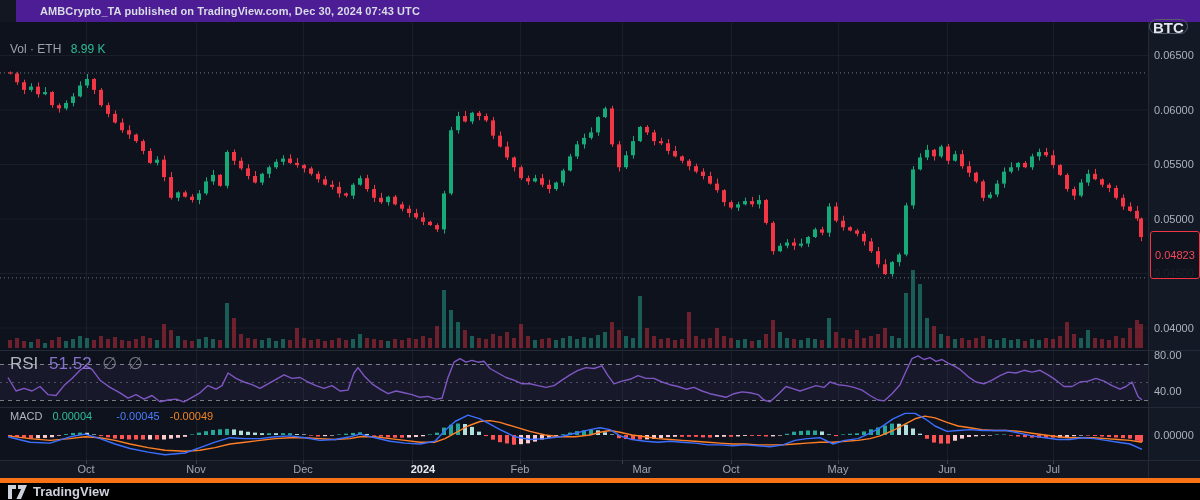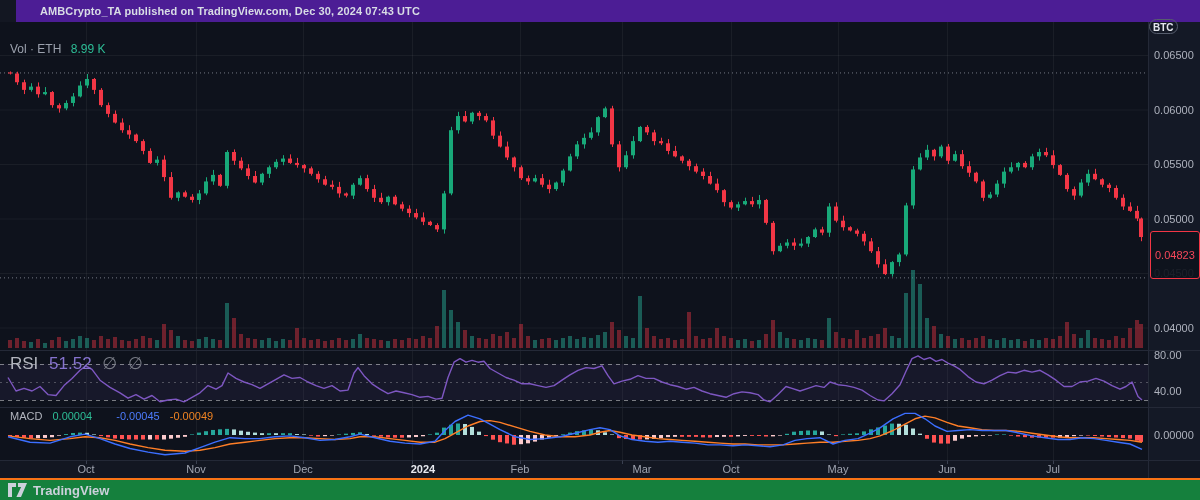--- a/index.html
+++ b/index.html
@@ -10,37 +10,37 @@
   .pane-bg{position:absolute;left:0;top:22px;width:1148px;height:438px;background:#0e121c;}
   .axis-bg{position:absolute;left:1148px;top:22px;width:52px;height:438px;background:#141926;}
   svg.cv{position:absolute;left:0;top:0;}
   .hline1{position:absolute;left:10px;top:26px;font-size:12px;color:#d6dae2;white-space:nowrap;}
   .hline1 .lbl{color:#787b86;margin-left:8px;}
   .hline1 .val{color:#2dbd96;}
   .hline1 .chg{color:#2dbd96;margin-left:8px;}
   .hline2{position:absolute;left:10px;top:42px;font-size:12px;color:#9ba1ad;white-space:nowrap;}
   .hline2 .val{color:#2dbd96;margin-left:6px;}
   .scale-btn{position:absolute;left:1149px;top:19px;min-width:24px;height:15px;padding:0 3px;
-             border:1px solid #565d6d;border-radius:8px;color:#e3e6ed;font-size:10px;font-weight:700;
+             border:1px solid #565d6d;border-radius:8px;color:#e3e6ed;font-size:15px;font-weight:700;
              text-align:center;line-height:15px;background:transparent;cursor:pointer;}
   .tick{position:absolute;left:1154px;height:14px;line-height:14px;font-size:11px;color:#aeb2bd;white-space:nowrap;}
   .price-tag{position:absolute;left:1150px;top:230px;height:14px;line-height:14px;padding:16px 4px;
              border:1px solid #f23645;border-radius:3px;color:#f5475a;font-size:11px;background:rgba(14,18,28,.92);}
   .rsi-title{position:absolute;left:10px;top:353px;font-size:17px;color:#b2b5be;white-space:nowrap;}
   .rsi-title .v{color:#8673cf;margin-left:6px;}
   .rsi-title .ph{color:#787b86;margin-left:6px;letter-spacing:3px;}
   .macd-title{position:absolute;left:10px;top:410px;font-size:11px;color:#b2b5be;white-space:nowrap;}
   .macd-title .v1{color:#2dbd96;margin-left:7px;}
   .macd-title .v2{color:#4d7cfe;margin-left:21px;}
   .macd-title .v3{color:#ef8322;margin-left:7px;}
   .month{position:absolute;top:463px;width:40px;margin-left:-20px;text-align:center;
          font-size:11px;color:#9fa4b0;white-space:nowrap;}
   .month.strong{color:#e8eaf0;font-weight:700;}
-  .footer{position:absolute;left:0;top:478px;width:1200px;height:22px;background:#15803d;
-          border-top:2px solid #f97316;box-sizing:border-box;display:flex;align-items:center;padding-left:8px;}
+  .footer{position:absolute;left:0;top:478px;width:1200px;height:22px;background:#000000;
+          border-top:5px solid #f97316;box-sizing:border-box;display:flex;align-items:center;padding-left:8px;}
   .footer .brand{color:#ccd1db;font-size:13px;font-weight:700;margin-left:6px;}
 </style>
 </head>
 <body>
 
 <div class="shot">
   <div class="topbar">
     <span>AMBCrypto_TA published on TradingView.com, Dec 30, 2024 07:43 UTC</span>
   </div>
 

